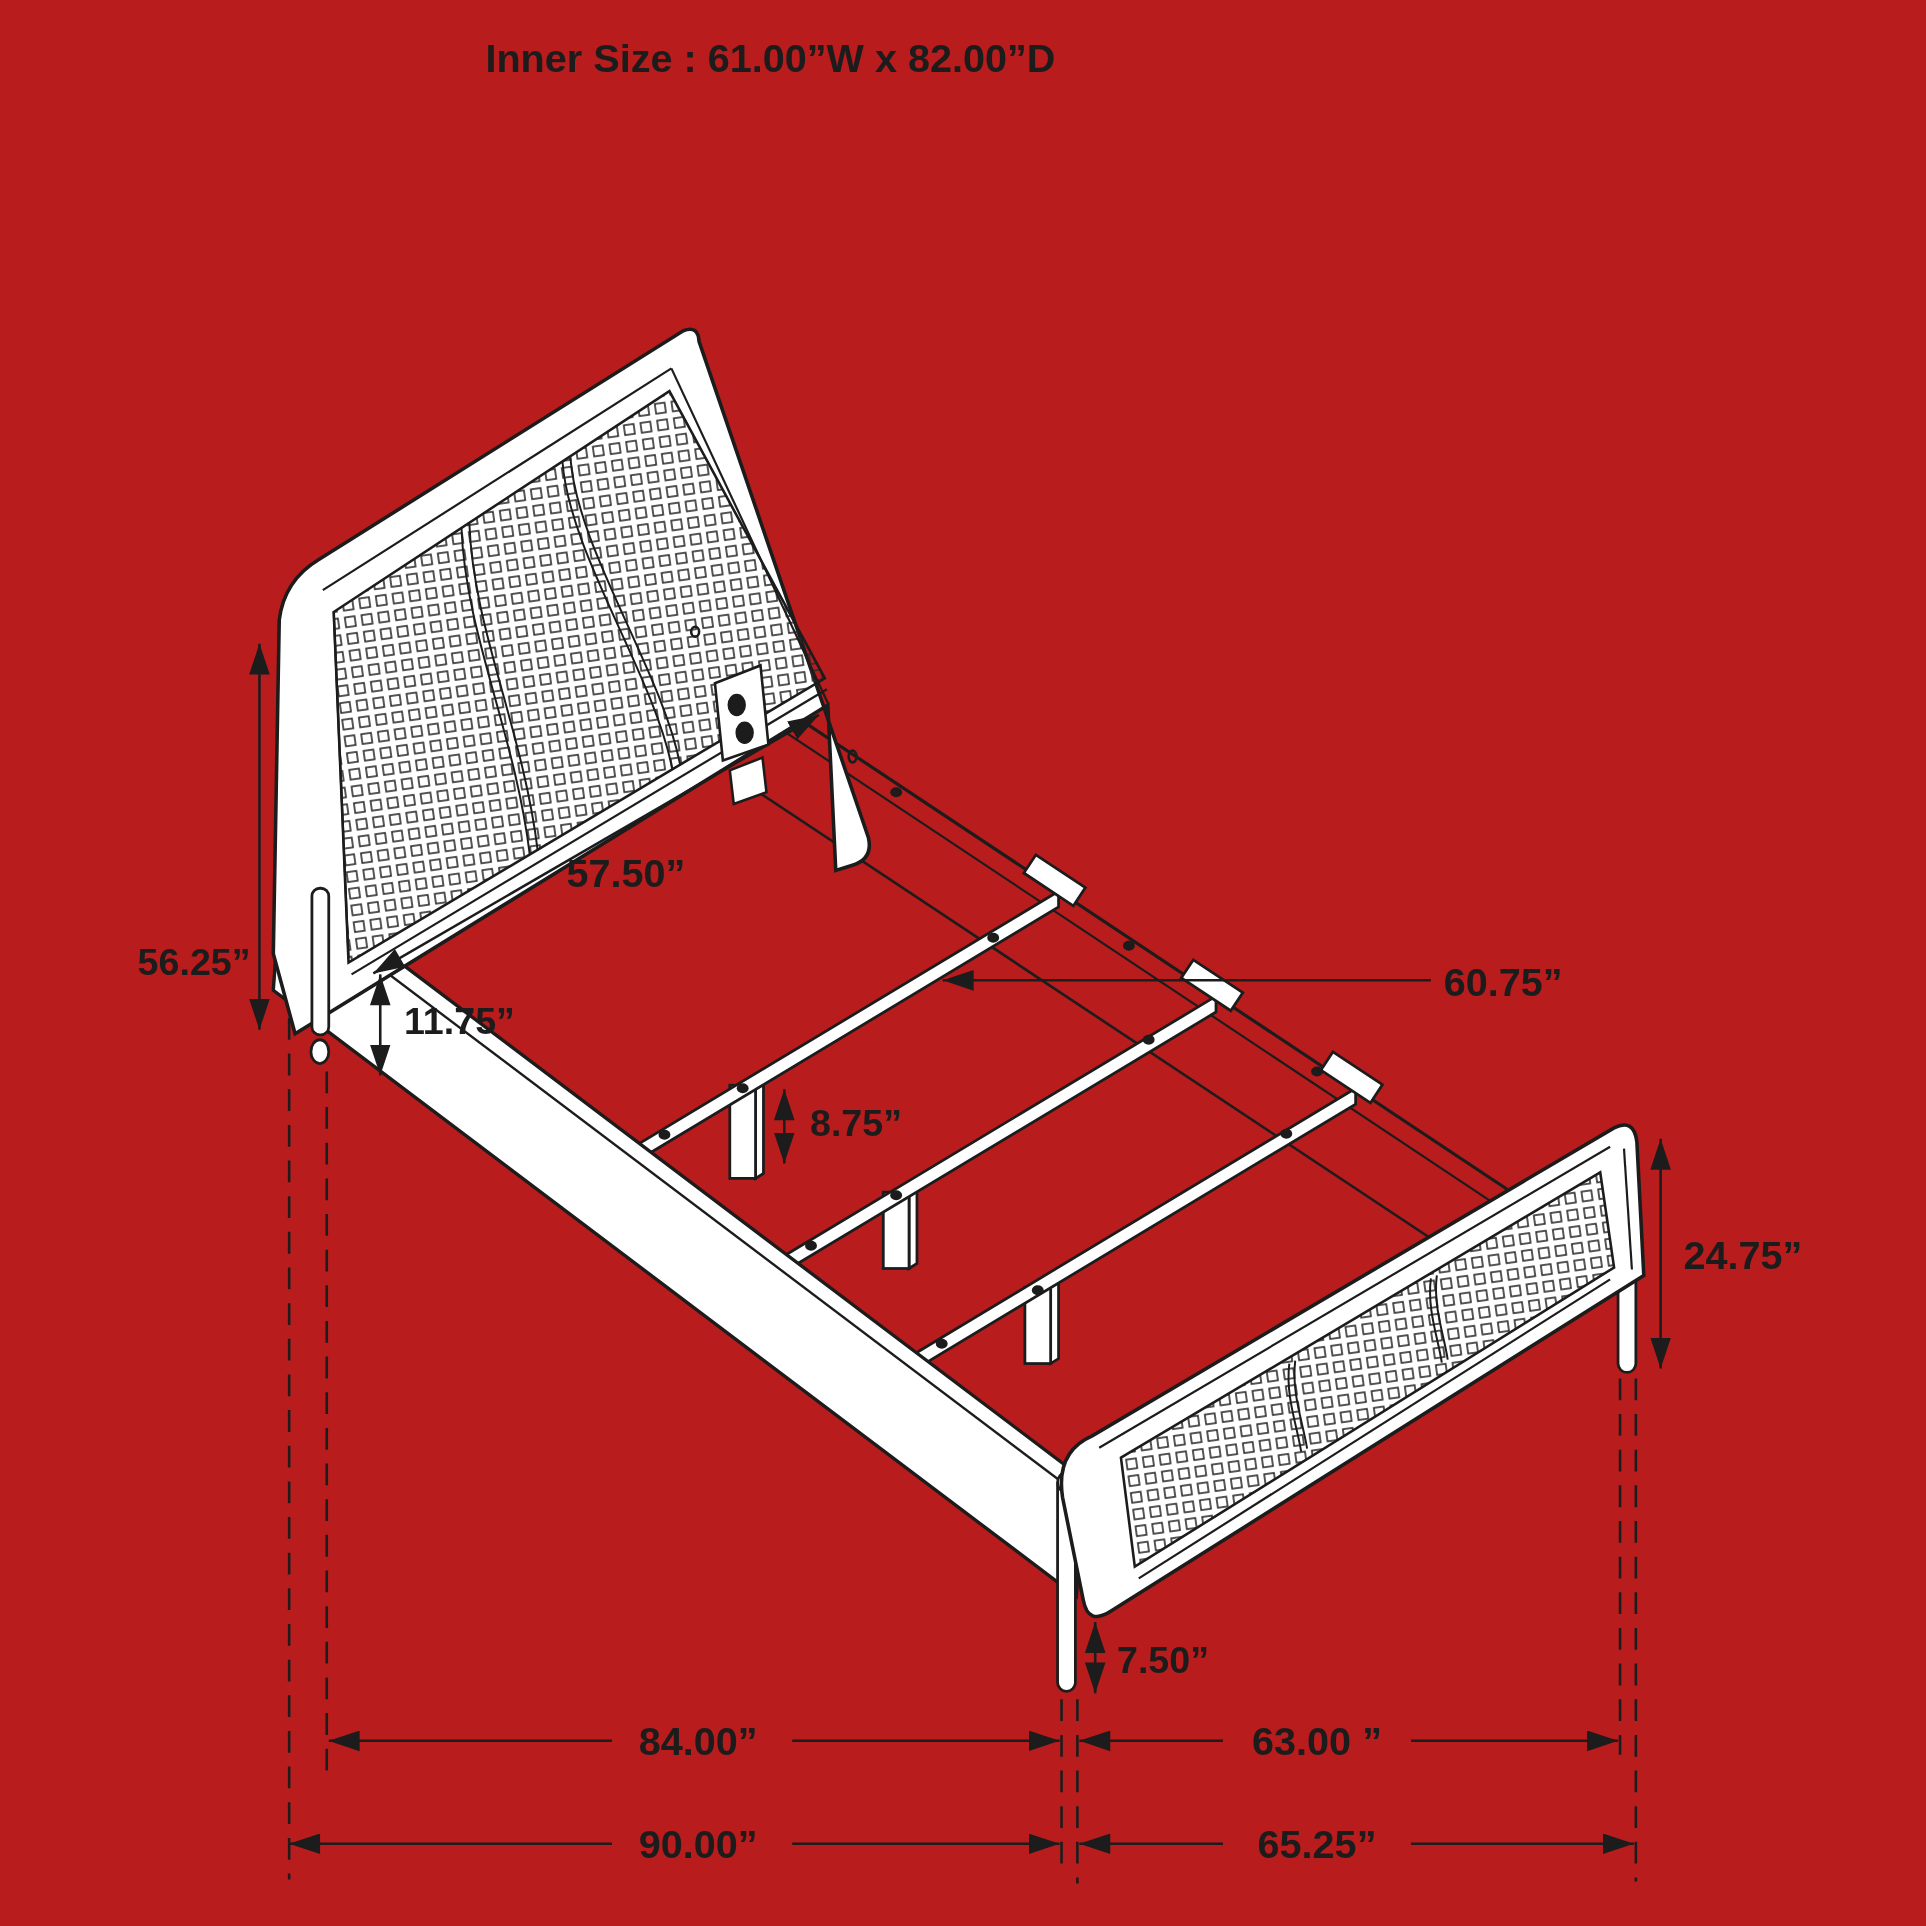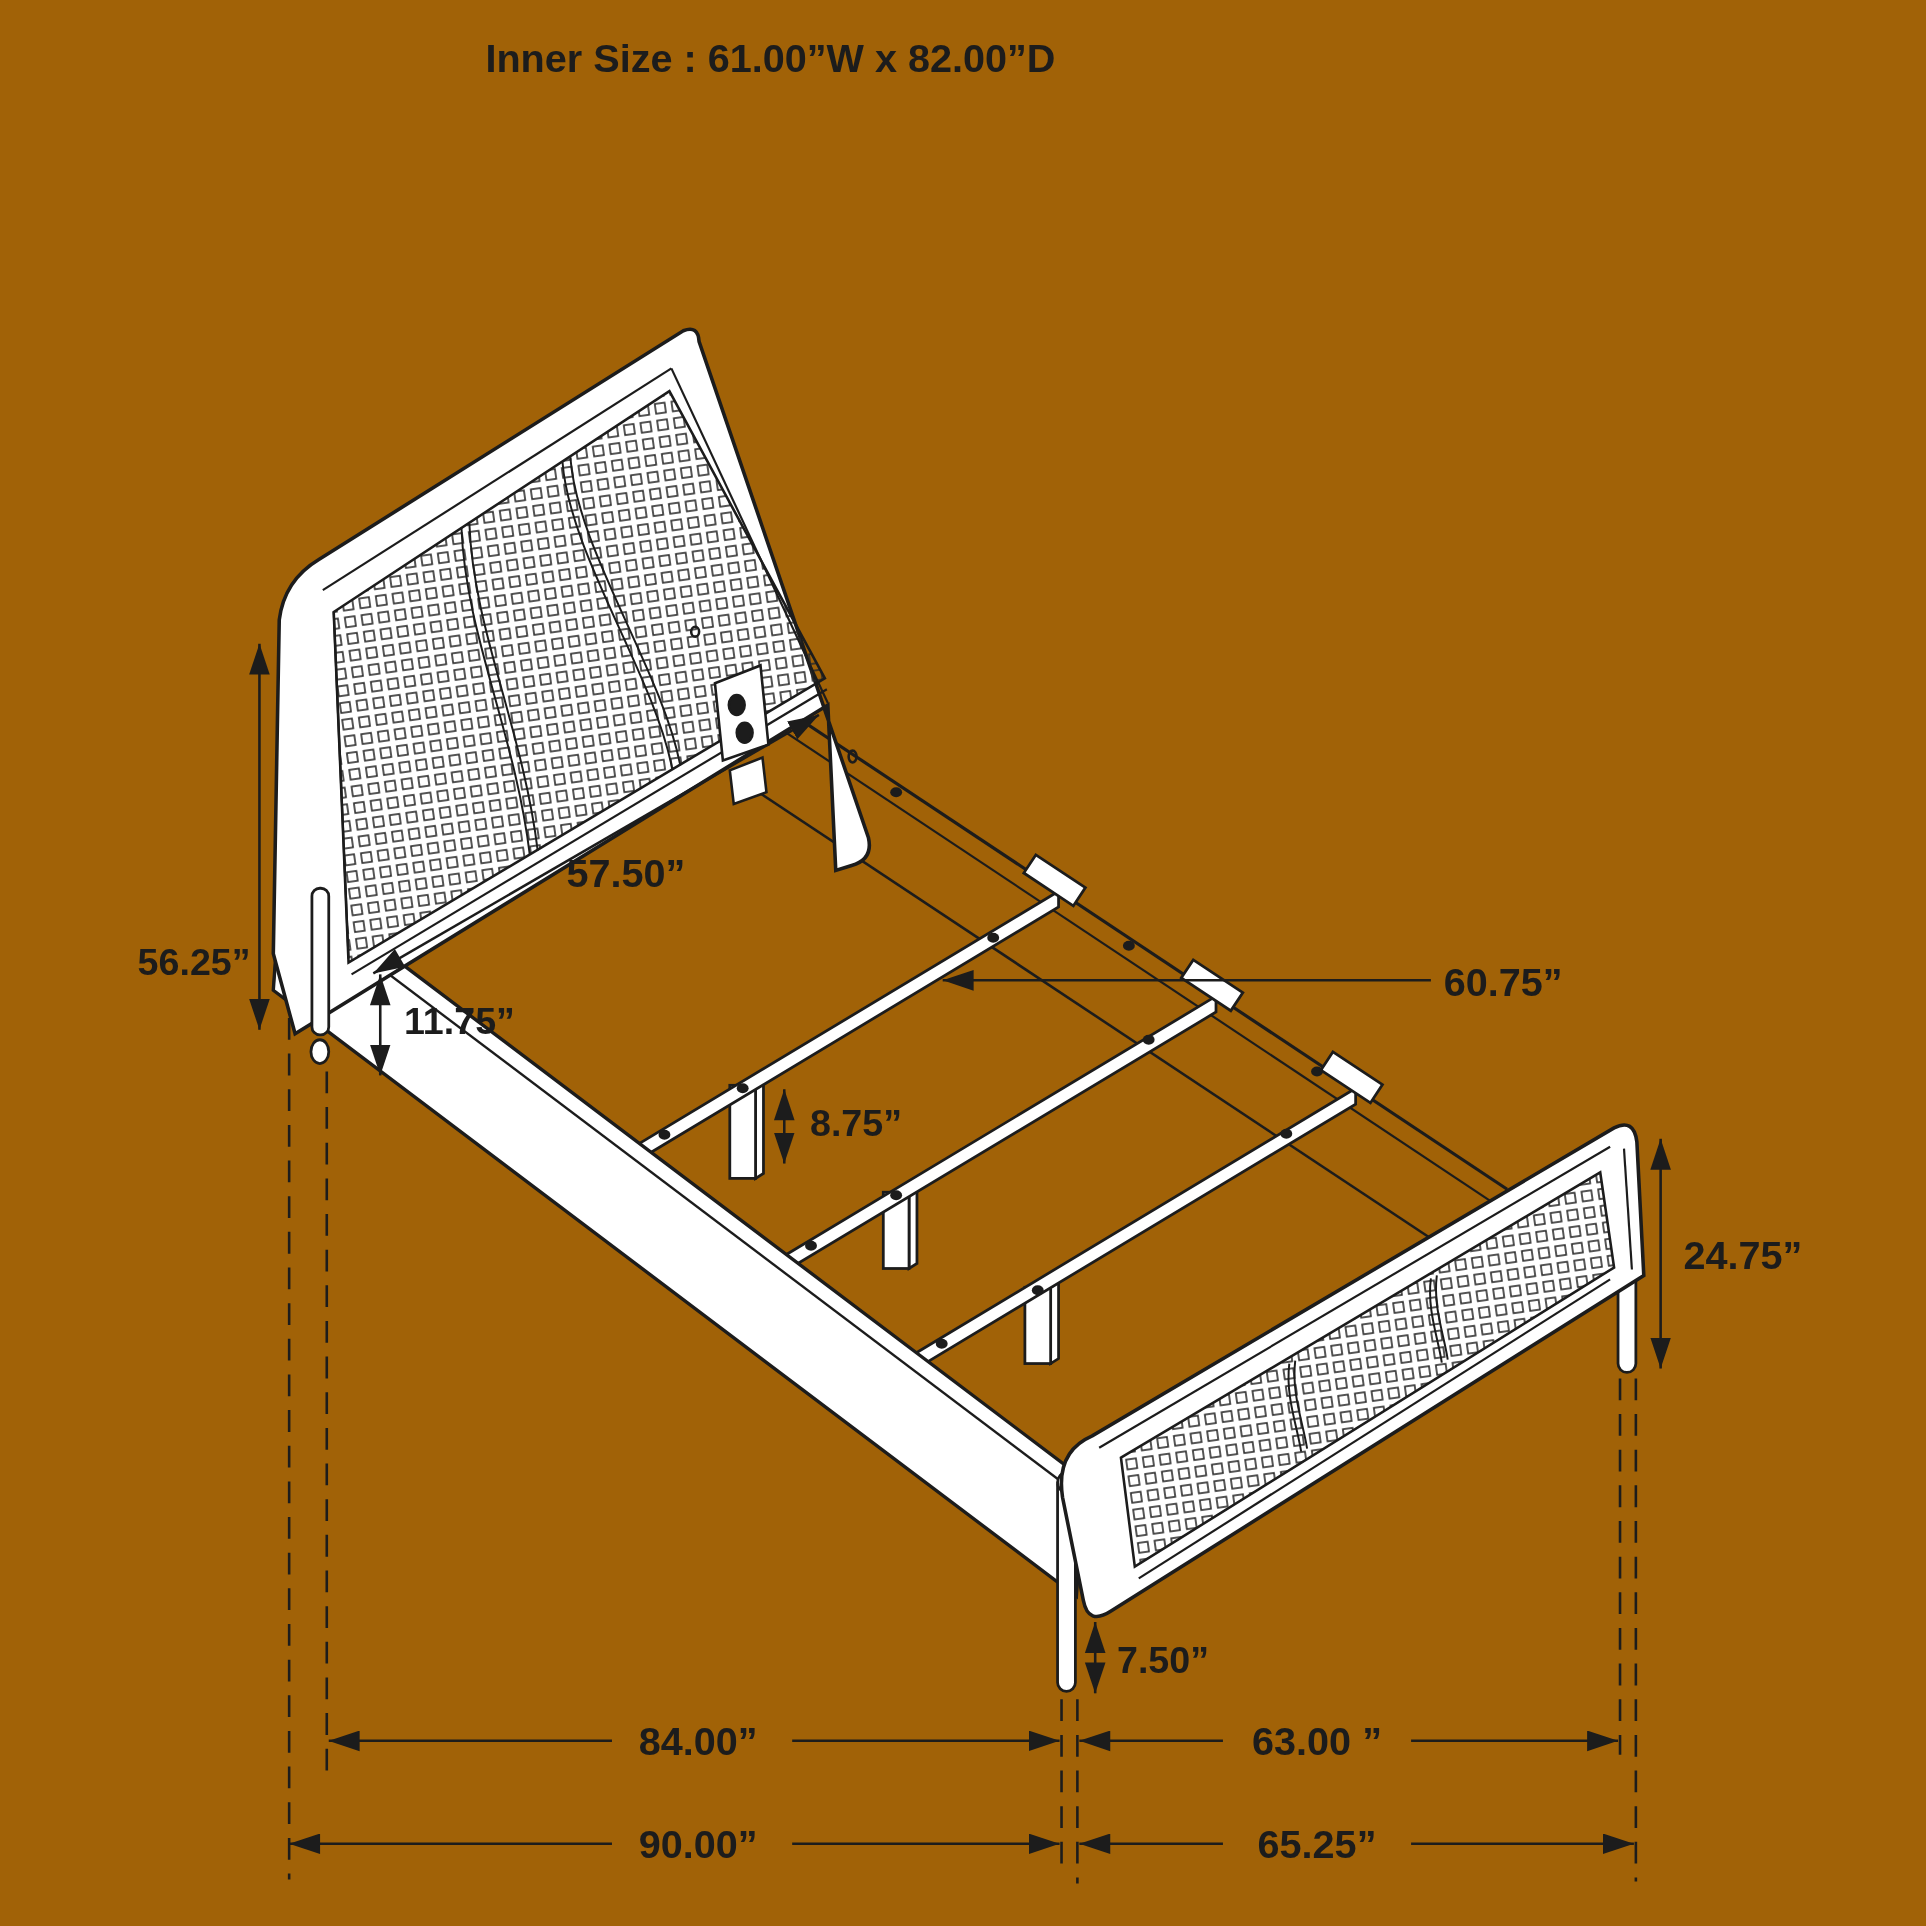--- a/index.html
+++ b/index.html
@@ -1,17 +1,17 @@
 <!DOCTYPE html>
 <html><head>
 <meta charset="utf-8">
 <style>
   html,body{margin:0;padding:0;background:#ffffff;}
   body{font-family:"Liberation Sans", sans-serif;}
-  .stage{position:relative;width:1927px;height:1927px;background:#a16207;overflow:hidden;}
+  .stage{position:relative;width:1927px;height:1927px;background:#b91c1c;overflow:hidden;}
   svg{display:block}
   .dim-label{font-family:"Liberation Sans", sans-serif;font-weight:bold;fill:#1c1c1c;}
   .title-label{font-family:"Liberation Sans", sans-serif;font-weight:bold;fill:#1c1c1c;}
 </style>
 </head>
 <body>
 
 <div class="stage">
 <svg width="1927" height="1927" viewBox="0 0 1946 1946">
   <defs>

